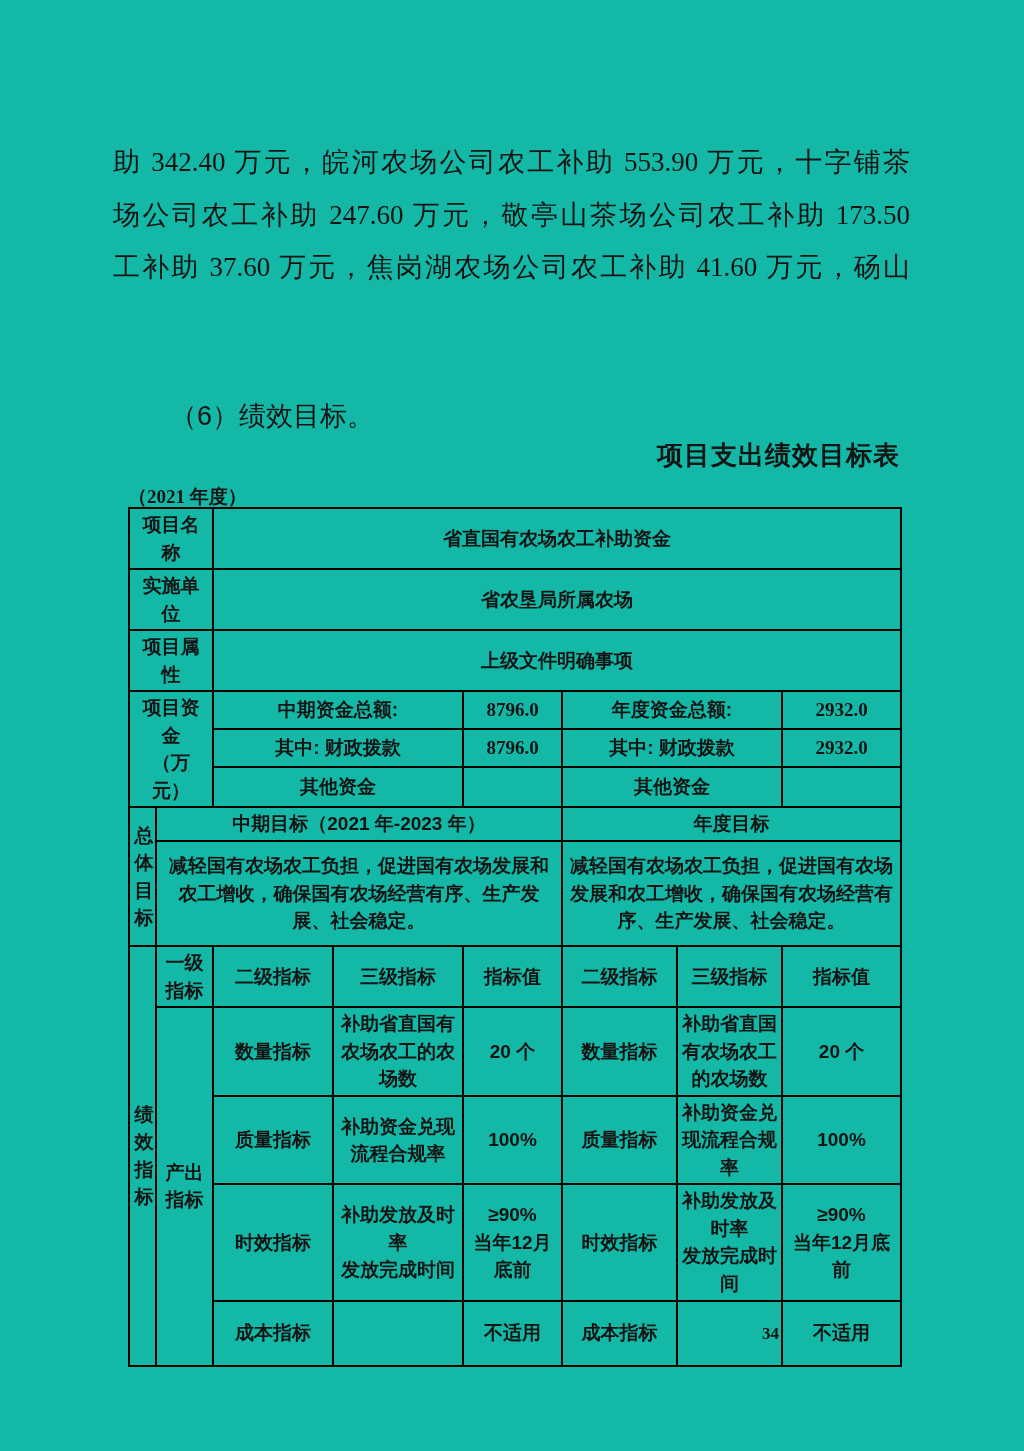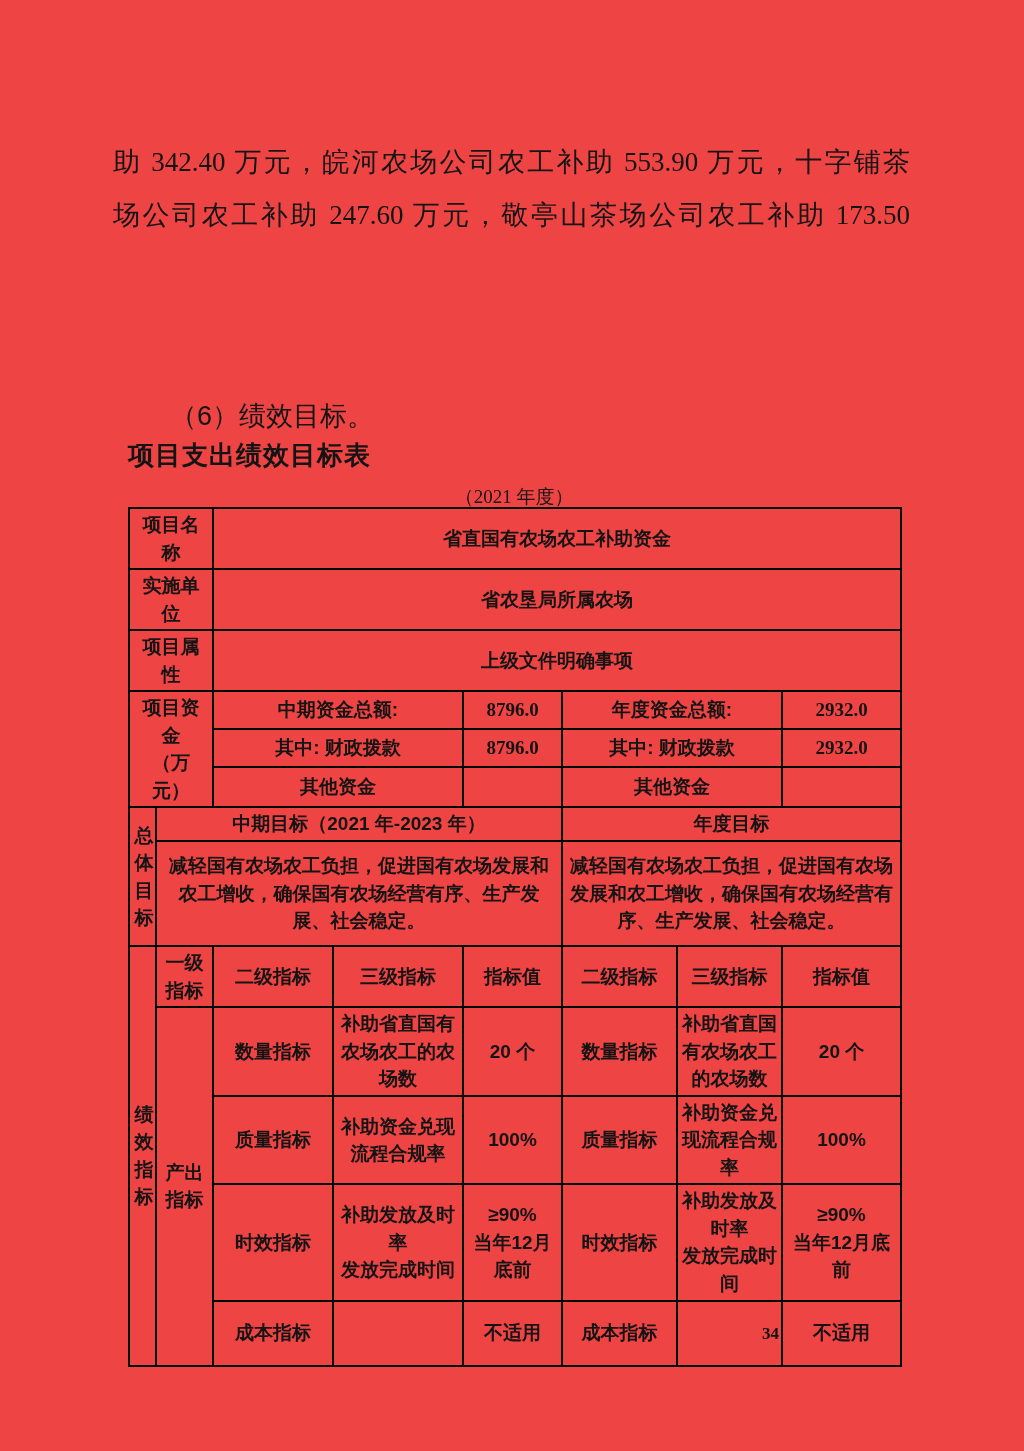--- a/index.html
+++ b/index.html
@@ -1,32 +1,32 @@
 <!DOCTYPE html>
 <html><head>
 <meta charset="utf-8">
 <style>
   html,body { margin:0; padding:0; background:#e8e8e8; }
   .page {
     position:relative; width:1024px; height:1451px; margin:0 auto;
-    background:#ef4444; color:#141414; overflow:hidden;
+    background:#14b8a6; color:#141414; overflow:hidden;
     font-family:"Liberation Sans","DejaVu Sans",sans-serif;
   }
   
   .para { position:absolute; left:113px; top:136px; width:797px;
           font-family:"Liberation Serif","DejaVu Serif",serif; }
   .pline { font-size:27px; line-height:52.5px; white-space:nowrap;
            text-align:justify; text-align-last:justify; white-space:normal; }
   .pline.last { text-align-last:left; }
   .heading { position:absolute; left:170px; top:398px; font-size:27px;
              font-family:Liberation Sans, sans-serif; }
-  .tbl-title { position:absolute; left:128px; top:438px; width:772px; text-align:left;
+  .tbl-title { position:absolute; left:128px; top:438px; width:772px; text-align:right;
                font-size:26px; font-weight:bold; letter-spacing:1px; }
-  .tbl-subtitle { position:absolute; left:128px; top:484px; width:772px; text-align:center;
-                  font-size:19px; font-family:"Liberation Serif","DejaVu Serif",serif; }
+  .tbl-subtitle { position:absolute; left:128px; top:484px; width:772px; text-align:left;
+                  font-size:19px; font-family:"Liberation Serif","DejaVu Serif",serif;font-weight:bold; }
   
   table.grid { position:absolute; left:128px; top:507px; width:772px;
                border-collapse:collapse; table-layout:fixed;
                border:2px solid #000; border-bottom:none; }
   table.grid td { border:2px solid #000; font-size:19px; font-weight:600;
                   text-align:center; vertical-align:middle;
                   padding:2px 4px; white-space:pre-line; line-height:1.45;
                   overflow:hidden; word-break:break-word; }
   tr.r1{height:44px} tr.r2{height:42px} tr.r3{height:38px}
   tr.r4{height:26px} tr.r5{height:24px} tr.r6{height:36px}
@@ -46,20 +46,21 @@
              font-family:"Liberation Serif","DejaVu Serif",serif; }
 </style>
 </head>
 <body>
 
 <div class="page">
 
   <div class="para">
     <div class="pline">助 342.40 万元，皖河农场公司农工补助 553.90 万元，十字铺茶</div>
     <div class="pline">场公司农工补助 247.60 万元，敬亭山茶场公司农工补助 173.50</div>
+    <div class="pline">工补助 37.60 万元，焦岗湖农场公司农工补助 41.60 万元，砀山</div>
   </div>
 
   <div class="heading">（6）绩效目标。</div>
 
   <div class="tbl-title">项目支出绩效目标表</div>
   <div class="tbl-subtitle">（2021 年度）</div>
 
   <table class="grid">
     <colgroup>
       <col style="width:27px">

